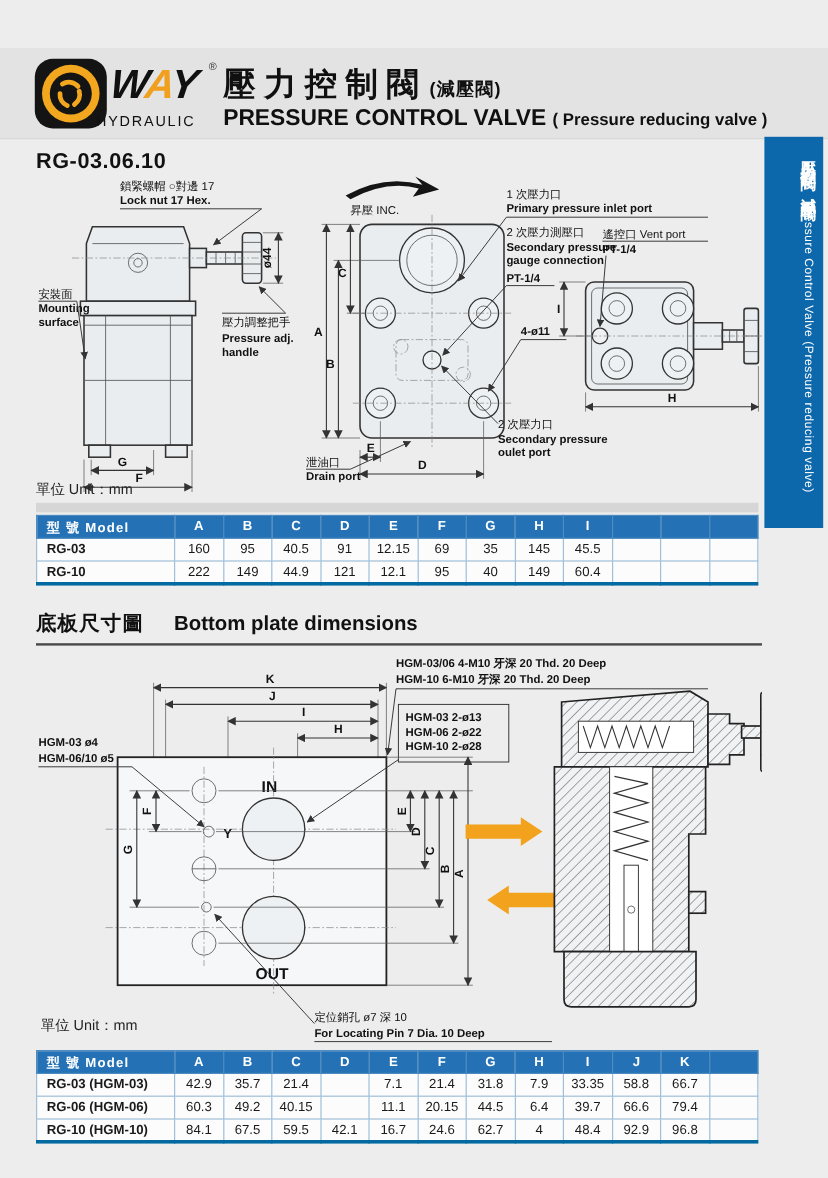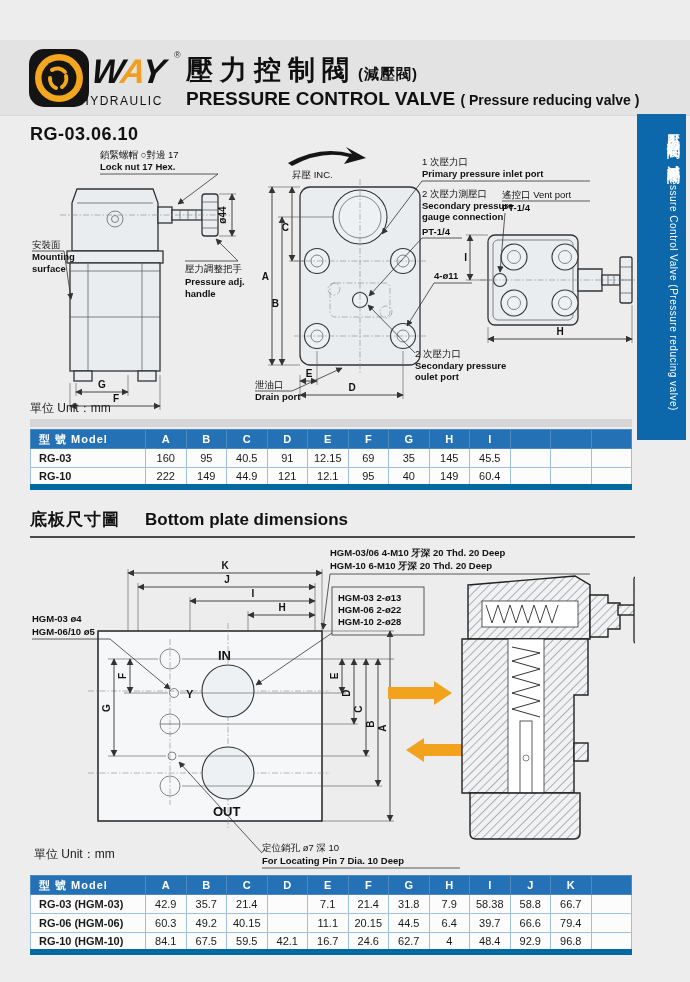--- a/index.html
+++ b/index.html
@@ -23,21 +23,21 @@
 .unitnote{position:absolute;font-size:12px;color:#222;z-index:5}
 .sec2{position:absolute;left:30px;top:508px;width:605px;font-size:17px;font-weight:bold;color:#111;border-bottom:2px solid #4a4a4a;padding-bottom:5px;letter-spacing:1px}
 .sec2 .en{letter-spacing:0;margin-left:25px}
 .grayband{position:absolute;left:30px;top:419px;width:602px;height:8px;background:#d6d6d6}
 
 table.dimtable{position:absolute;left:30px;border-collapse:collapse;table-layout:fixed;width:602px;background:#fdfdfd}
 .dimtable th{background:#2472b5;color:#fff;font-size:11px;font-weight:bold;border:1px solid #4d8abf;height:19px;text-align:center}
 .dimtable th.model{text-align:left;padding-left:8px;letter-spacing:1px}
 .dimtable td{font-size:11px;color:#1a1a1a;text-align:center;border:1px solid #9fbfda;height:19px;background:#fcfcfc}
 .dimtable td.model{text-align:left;padding-left:8px;font-weight:bold}
-.dimtable{border-bottom:6px solid #0369a1}
+.dimtable{border-bottom:3px solid #0369a1}
 
 .banner{position:absolute;left:637px;top:114px;width:49px;height:326px;background:#0d67ab;writing-mode:vertical-rl;text-orientation:mixed;color:#fff;padding-top:10px;padding-right:4px}
 .banner .zh{font-size:13px;font-weight:bold;letter-spacing:3px;display:inline-block;margin-left:2px}
 .banner .en{font-size:10px;display:inline-block;margin-left:1px;letter-spacing:.5px}
 
 svg text{font-family:"Liberation Sans",sans-serif;fill:#111}
 .t9{font-size:9.5px}
 .tb{font-weight:bold}
 .dl{font-size:10px;font-weight:bold}
 .body{fill:#e9edf0;stroke:#333;stroke-width:1.3}
@@ -479,21 +479,21 @@
     <tr>
       <td class="model">RG-03 (HGM-03)</td>
       <td>42.9</td>
       <td>35.7</td>
       <td>21.4</td>
       <td></td>
       <td>7.1</td>
       <td>21.4</td>
       <td>31.8</td>
       <td>7.9</td>
-      <td>58.38</td>
+      <td>33.35</td>
       <td>58.8</td>
       <td>66.7</td>
       <td></td>
     </tr>
     <tr>
       <td class="model">RG-06 (HGM-06)</td>
       <td>60.3</td>
       <td>49.2</td>
       <td>40.15</td>
       <td></td>

